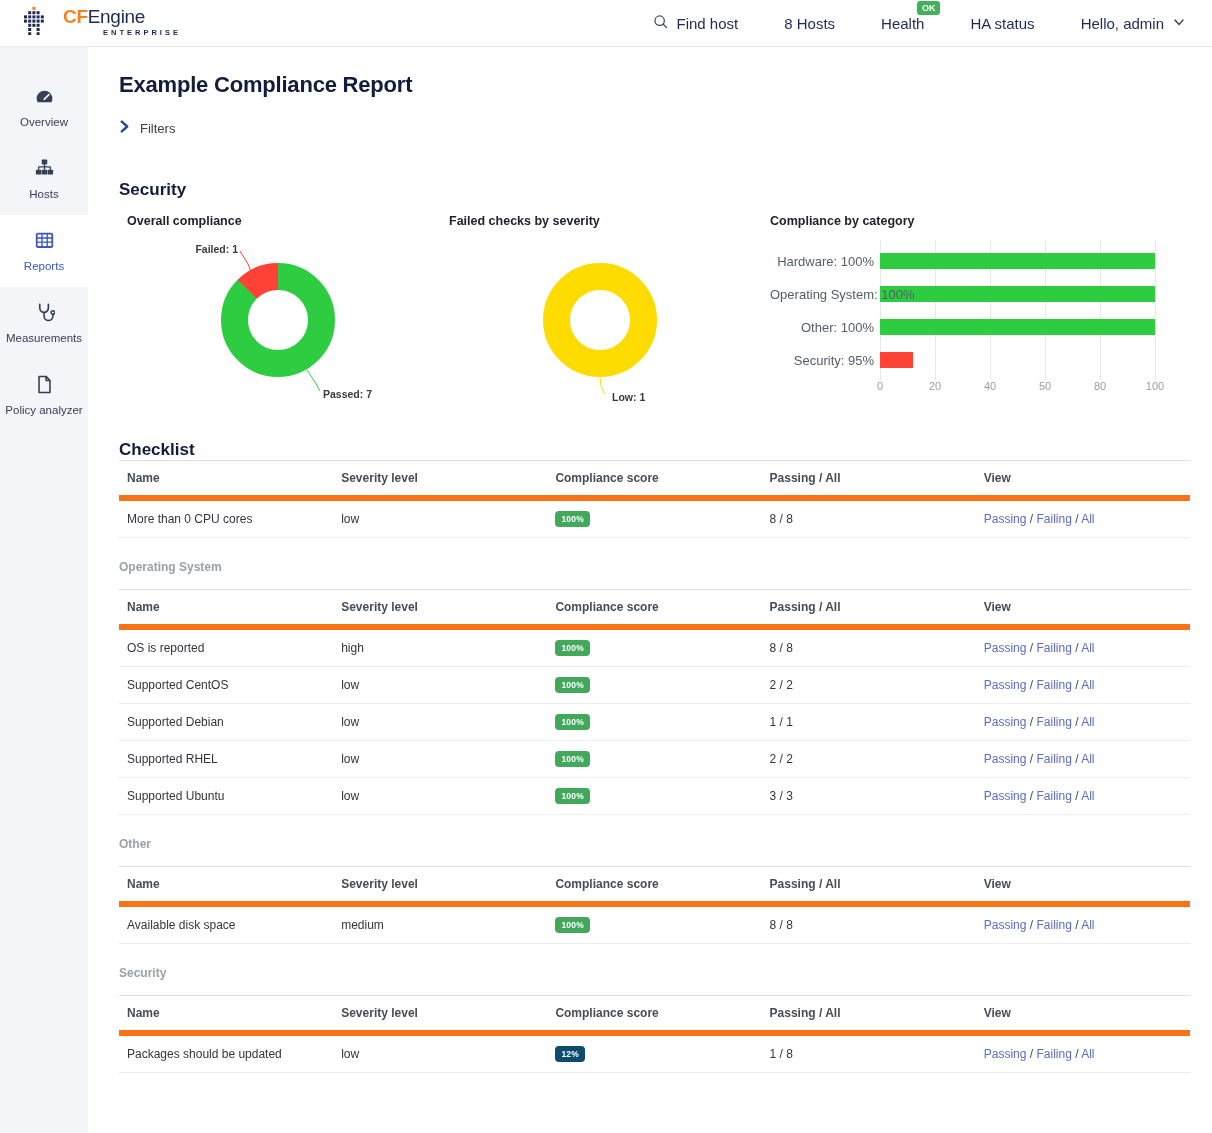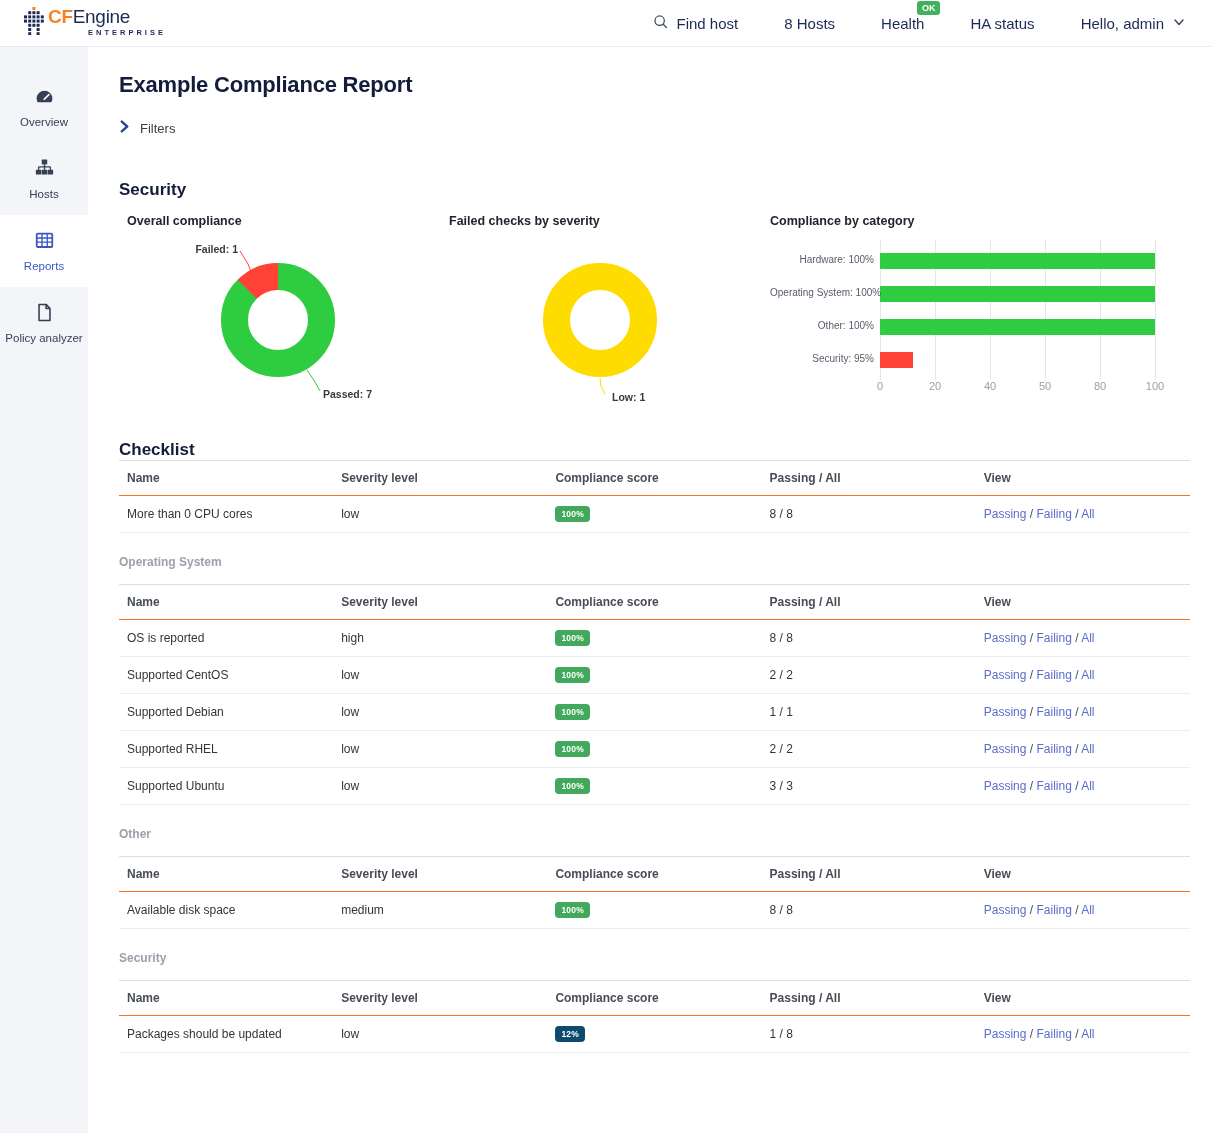--- a/index.html
+++ b/index.html
@@ -2,21 +2,21 @@
 <html><head>
 <meta charset="utf-8">
 <style>
   * { box-sizing: border-box; margin: 0; padding: 0; }
   html,body { width:1212px; height:1133px; overflow:hidden; background:#fff;
     font-family:"Liberation Sans", sans-serif; color:#34353a; }
 
   
   .topbar { height:47px; display:flex; align-items:center; background:#fff;
     border-bottom:1px solid #e9eaef; padding:0 26px 0 24px; }
-  .logo { display:flex; align-items:flex-start; gap:0; cursor:pointer; }
+  .logo { display:flex; align-items:flex-start; gap:15px; cursor:pointer; }
   .logo-text { line-height:1; }
   .logo-row1 { font-size:19px; font-weight:700; letter-spacing:-0.3px; }
   .logo-cf { color:#f5821f; }
   .logo-engine { color:#1e2a55; font-weight:400; }
   .logo-sub { font-size:7.5px; font-weight:700; letter-spacing:3px; color:#1e2a55; margin-top:3px;padding-left:40px; }
   .topnav { margin-left:auto; display:flex; align-items:center; gap:46px;
     font-size:15px; color:#1e2a55; }
   .topnav-item { display:flex; align-items:center; gap:8px; cursor:pointer; white-space:nowrap; }
   .health-wrap { position:relative; }
   .ok-badge { position:absolute; top:-14px; right:-16px; background:#42b05c; color:#fff;
@@ -46,30 +46,30 @@
   #chart-category { left:651px; width:420px; height:200px; }
   .chart-title { font-size:12.5px; font-weight:700; color:#20242e; }
   #chart-overall .chart-title, #chart-severity .chart-title { padding-left:8px; }
   .donut-svg { position:absolute; left:99px; top:46px; }
   .pie-label { position:absolute; font-size:10.5px; font-weight:700; color:#3a3a3a; white-space:nowrap; }
   .leader-svg { position:absolute; left:0; top:0; pointer-events:none; }
 
   .bar-plot { position:absolute; left:110px; top:30px; width:276px; height:132px; }
   .gridline { position:absolute; top:-4px; bottom:-4px; width:1px; background:#e4e6ea; }
   .bar { position:absolute; height:16px; }
-  .bar-cat-label { position:absolute; width:104px; text-align:right; font-size:10px;
+  .bar-cat-label { position:absolute; width:104px; text-align:right; font-size:13px;
     color:#565d68; white-space:nowrap; }
   .tick-label { position:absolute; top:166px; width:28px; text-align:center;
     font-size:11px; color:#9aa0a8; }
 
   
   .check-group-title { margin:22px 0 15px; font-size:12px; font-weight:700; color:#9ba1ab; }
   table.check-table { width:100%; border-collapse:collapse; }
   .check-table th { text-align:left; font-size:12px; font-weight:700; color:#474c56;
-    padding:10px 8px; border-top:1px solid #dcdee3; border-bottom:1px solid #f97316; }
+    padding:10px 8px; border-top:1px solid #dcdee3; border-bottom:6px solid #f97316; }
   .check-table td { font-size:12px; color:#34353a; padding:10px 8px; border-bottom:1px solid #ebedf0; }
   .score-badge { display:inline-block; padding:3px 6px; border-radius:4px;
     font-size:8.5px; font-weight:700; color:#fff; letter-spacing:0.2px; }
   .view-link { color:#5b6dc8; text-decoration:none; cursor:pointer; }
   .view-sep { color:#434b63; }
 </style>
 </head>
 <body>
 
 <header class="topbar">
@@ -169,20 +169,30 @@
           <svg width="21" height="21" viewBox="0 0 20 20">
             <rect x="2.6" y="3.4" width="14.8" height="12.8" rx="1" fill="none" stroke="currentColor" stroke-width="1.7"></rect>
             <path d="M2.6 7.6h14.8M2.6 11.6h14.8M7.6 3.4v12.8M12.6 3.4v12.8" stroke="currentColor" stroke-width="1.3" fill="none"></path>
           </svg>
         </span>
         <span class="side-label">Reports</span>
       </div>
       <div class="side-item">
         <span class="side-icon">
           <svg width="21" height="21" viewBox="0 0 20 20">
+            <path d="M5.5 2.2v3.6a4.1 4.1 0 0 0 8.2 0V2.2" fill="none" stroke="currentColor" stroke-width="1.6" stroke-linecap="round"></path>
+            <path d="M9.6 10.2v3.2a4.2 4.2 0 0 0 8.4 0v-1.5" fill="none" stroke="currentColor" stroke-width="1.5" stroke-linecap="round"></path>
+            <circle cx="18" cy="10" r="1.7" fill="none" stroke="currentColor" stroke-width="1.4"></circle>
+          </svg>
+        </span>
+        <span class="side-label">Measurements</span>
+      </div>
+      <div class="side-item">
+        <span class="side-icon">
+          <svg width="21" height="21" viewBox="0 0 20 20">
             <path d="M4.8 2.3h6.7l3.7 3.9v11.5H4.8z" fill="none" stroke="currentColor" stroke-width="1.5" stroke-linejoin="round"></path>
             <path d="M11.5 2.3v3.9h3.7" fill="none" stroke="currentColor" stroke-width="1.5" stroke-linejoin="round"></path>
           </svg>
         </span>
         <span class="side-label">Policy analyzer</span>
       </div>
     </nav>
 
   <main class="content">
     <h1 class="page-title">Example Compliance Report</h1>

